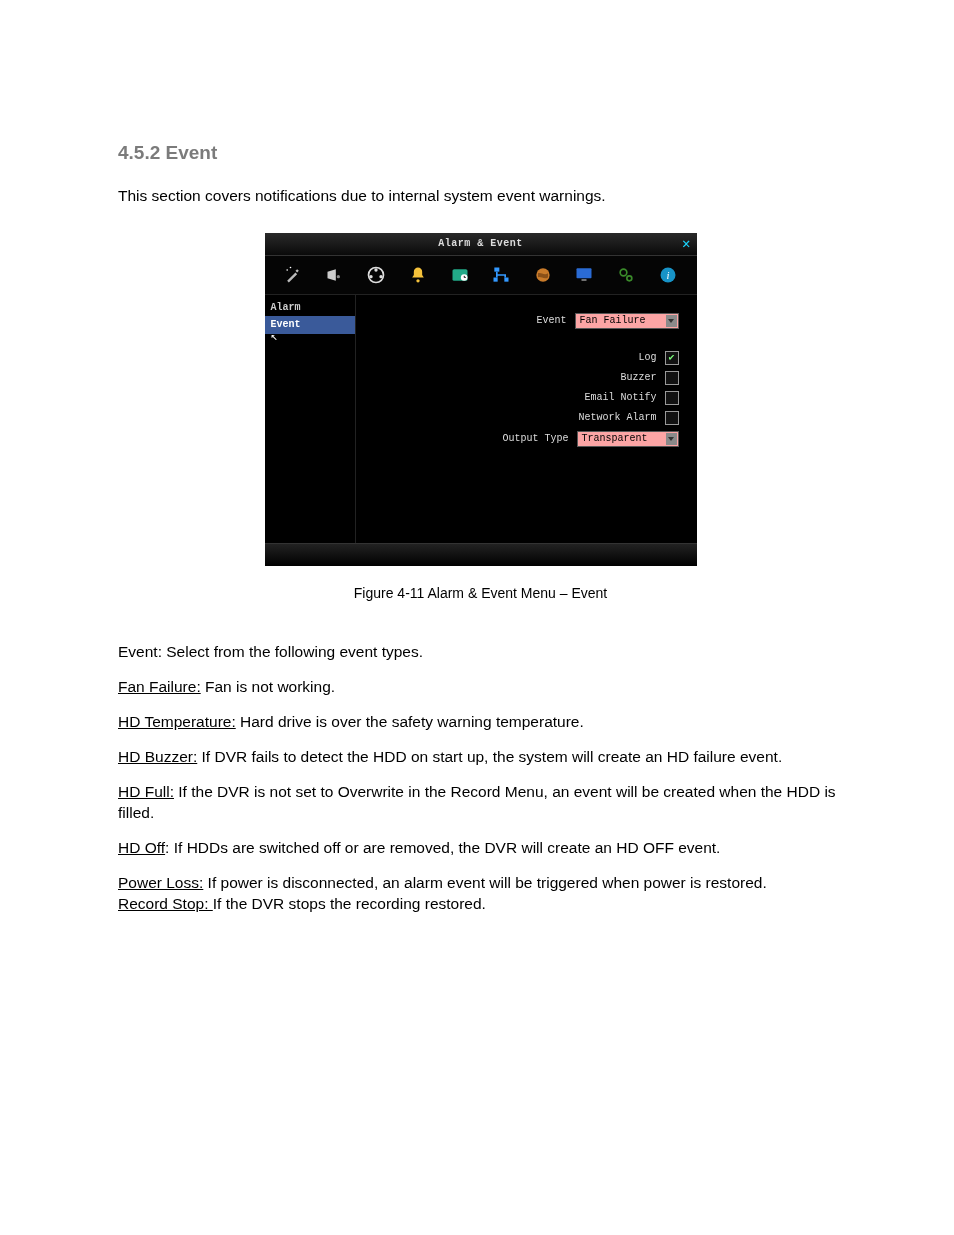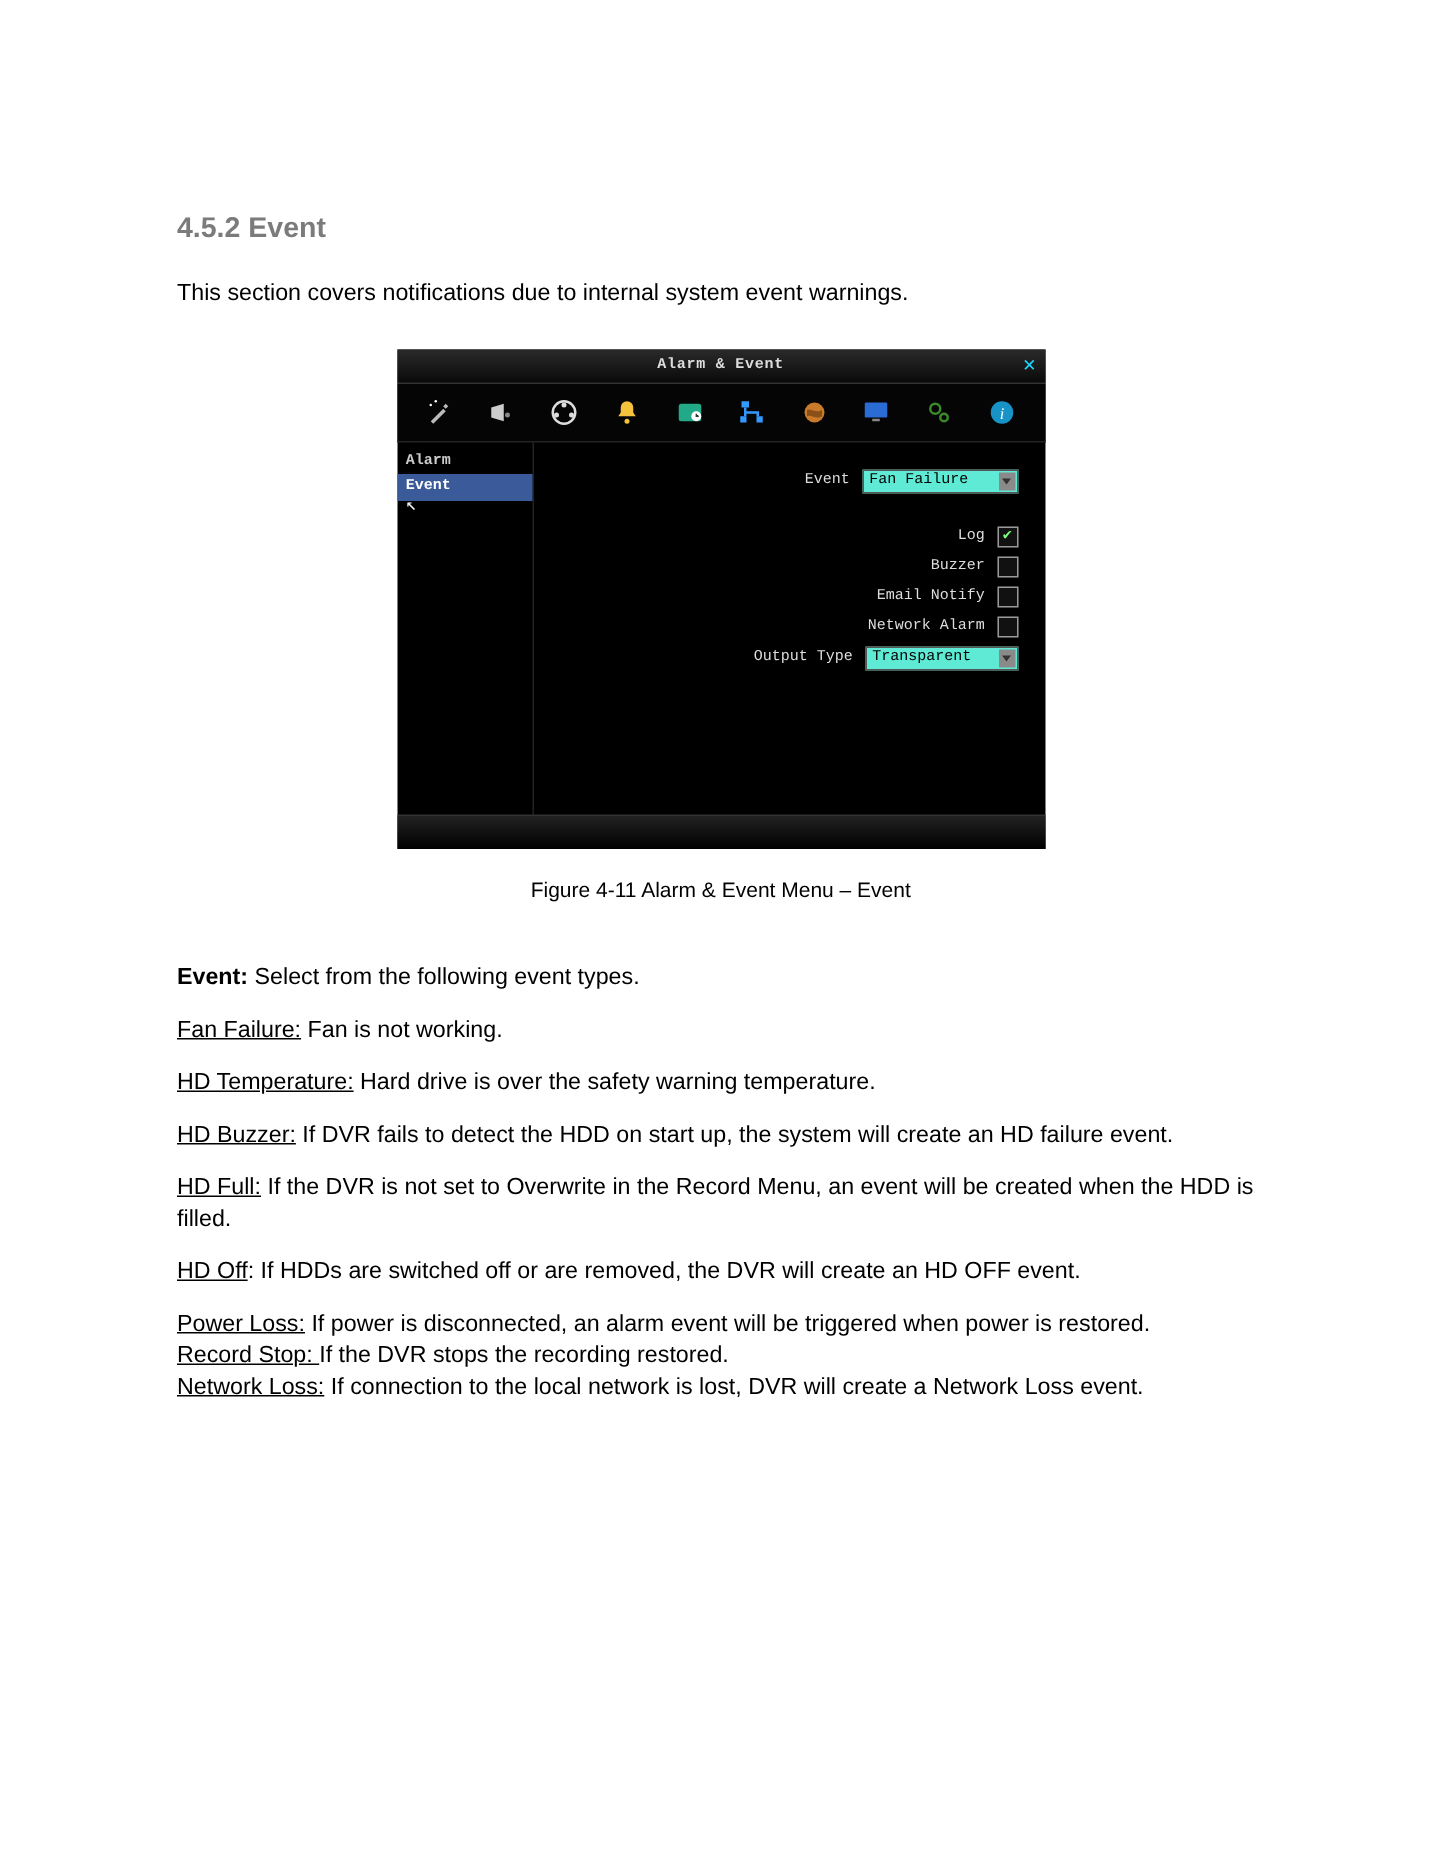--- a/index.html
+++ b/index.html
@@ -15,31 +15,31 @@
   .dvr .iconrow .ico{width:22px;height:22px;display:flex;align-items:center;justify-content:center}
   .dvr .iconrow svg{width:20px;height:20px}
   .dvr .body{flex:1;display:flex}
   .dvr .side{width:90px;border-right:1px solid #222;padding-top:4px}
   .dvr .side .item{padding:2px 6px;color:#ccc;font-weight:bold}
   .dvr .side .item.sel{background:#3a5a9a;color:#fff}
   .dvr .content{flex:1;padding:18px 18px 0 0}
   .dvr .row{display:flex;align-items:center;justify-content:flex-end;margin-bottom:6px}
   .dvr .row.gap{margin-top:22px}
   .dvr .row .lab{color:#ddd;margin-right:8px;white-space:nowrap}
-  .dvr .row .dd{background:#5eead4;color:#000;border:1px solid #555;height:14px;line-height:14px;padding:0 14px 0 4px;position:relative;font-family:'Courier New',monospace;font-size:10px}
+  .dvr .row .dd{background:#fca5a5;color:#000;border:1px solid #555;height:14px;line-height:14px;padding:0 14px 0 4px;position:relative;font-family:'Courier New',monospace;font-size:10px}
   .dvr .row .dd .arr{position:absolute;right:1px;top:1px;width:11px;height:12px;background:#8a8a8a;display:flex;align-items:center;justify-content:center}
   .dvr .row .dd .arr:after{content:"";border-left:3px solid transparent;border-right:3px solid transparent;border-top:4px solid #333}
   .dvr .row .cb{width:12px;height:12px;border:1px solid #999;background:#111;display:inline-flex;align-items:center;justify-content:center;margin-left:0}
   .dvr .row .cb.checked:after{content:"✔";color:#7cff7c;font-size:10px;line-height:10px}
   .dvr .foot{height:22px;background:linear-gradient(#222,#000);border-top:1px solid #333}
   .dvr .cursor{position:absolute;left:6px;top:96px;color:#fff;font-size:12px}
   .caption{text-align:center;font-size:14px;margin:2px 0 40px 0}
   .defs p{margin:0 0 14px 0;font-size:15.5px}
   .defs p.tight{margin-bottom:0}
-  .defs .b{font-weight:700}
+  .defs .b{font-weight:400}
   .defs .u{text-decoration:underline}
   .note{margin-top:30px;font-size:15.5px;text-align:justify}
   .note .b{font-weight:700}
 </style>
 </head>
 <body>
 
 <div class="page">
 
   <h2 class="section">4.5.2 Event</h2>
@@ -160,17 +160,16 @@
 
   <div class="defs">
     <p><span class="b">Event:</span><span> Select from the following event types.</span></p>
     <p><span class="u">Fan Failure:</span><span> Fan is not working.</span></p>
     <p><span class="u">HD Temperature:</span><span> Hard drive is over the safety warning temperature.</span></p>
     <p><span class="u">HD Buzzer:</span><span> If DVR fails to detect the HDD on start up, the system will create an HD failure event.</span></p>
     <p><span class="u">HD Full:</span><span> If the DVR is not set to Overwrite in the Record Menu, an event will be created when the HDD is filled.</span></p>
     <p><span class="u">HD Off</span><span>: If HDDs are switched off or are removed, the DVR will create an HD OFF event.</span></p>
     <p class="tight"><span class="u">Power Loss:</span><span> If power is disconnected, an alarm event will be triggered when power is restored.</span></p>
     <p class="tight"><span class="u">Record Stop: </span><span>If the DVR stops the recording restored.</span></p>
-    <p><span class="u">Network Loss:</span><span> If connection to the local network is lost, DVR will create a Network Loss event.</span></p>
   </div>
 
 
 </div>
 
 </body></html>

